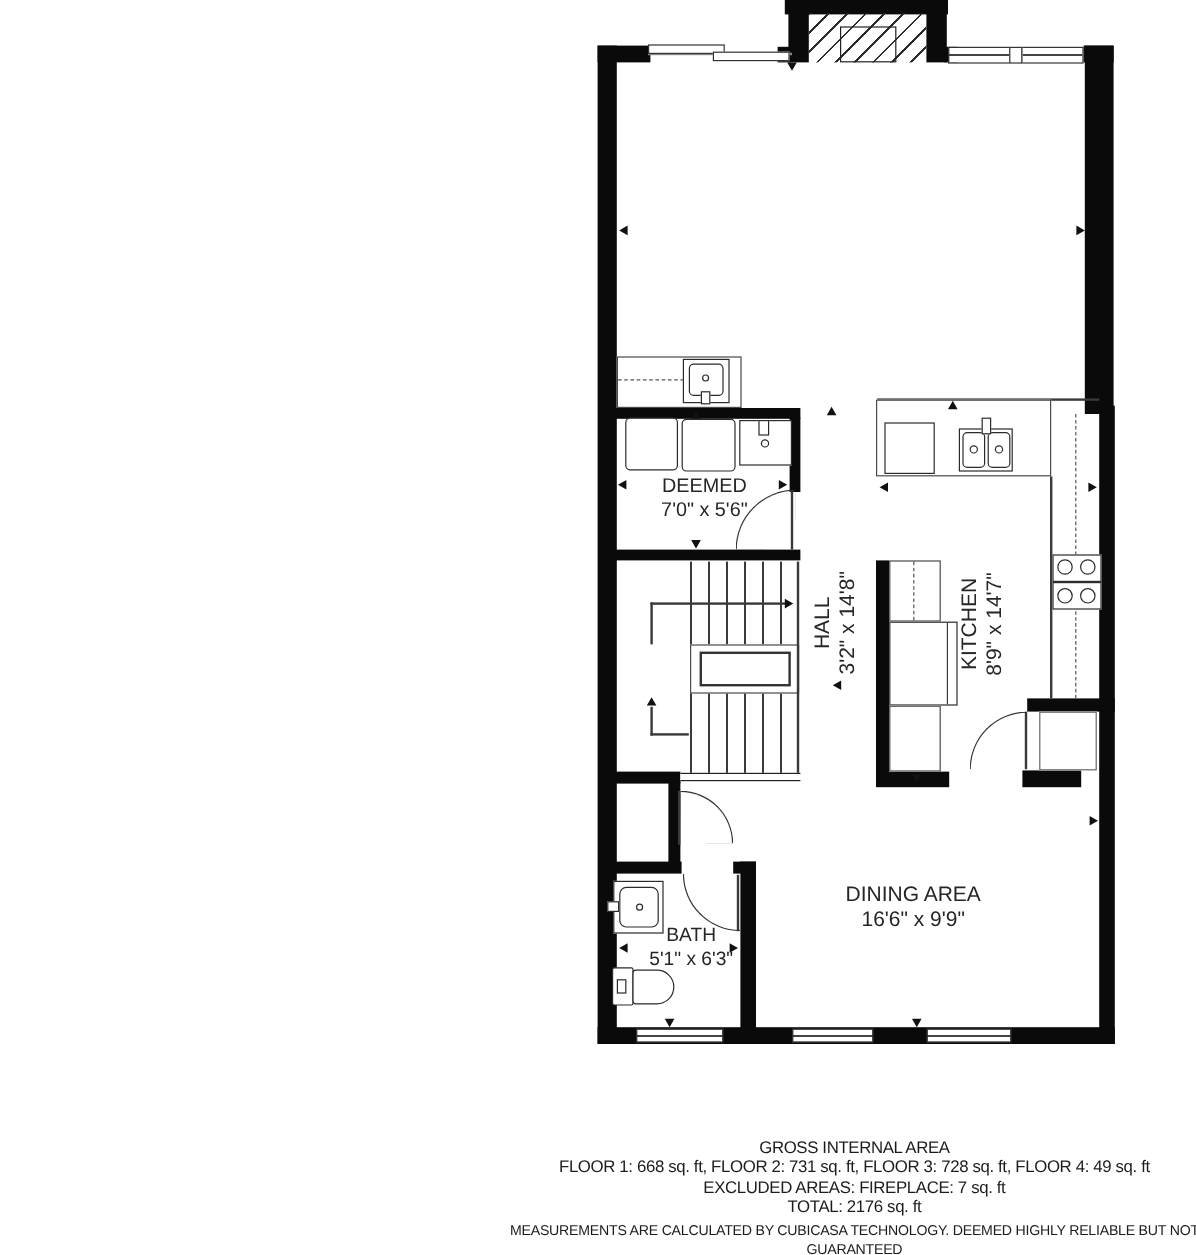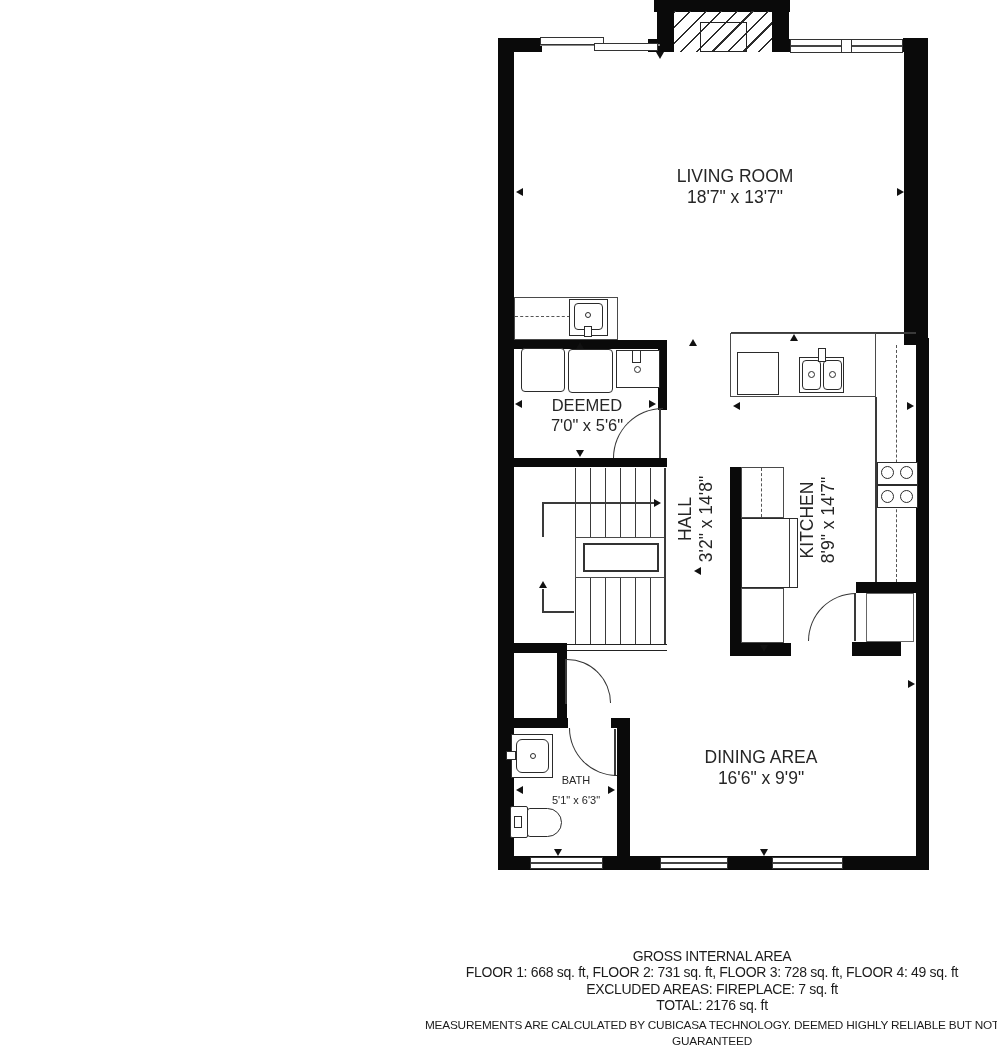--- a/index.html
+++ b/index.html
@@ -167,41 +167,37 @@
   <div class="tri u" style="left:790px;top:334px;"></div>
   <div class="tri d" style="left:760px;top:645px;"></div>
   <div class="tri l" style="left:694px;top:567px;"></div>
   <div class="tri u" style="left:689px;top:339px;"></div>
   <div class="tri l" style="left:516px;top:786px;"></div>
   <div class="tri r" style="left:608px;top:786px;"></div>
   <div class="tri d" style="left:554px;top:849px;"></div>
   <div class="tri r" style="left:908px;top:680px;"></div>
   <div class="tri d" style="left:760px;top:849px;"></div>
 
-  <div class="lbl" style="left:735px;top:187px;">
-    <div>LIVING ROOM</div>
-    <div>18'7" x 13'7"</div>
-  </div>
   <div class="lbl" style="left:587px;top:415px;font-size:16.5px;line-height:20px;">
     <div>DEEMED</div>
     <div>7'0" x 5'6"</div>
   </div>
   <div class="lbl rot" style="left:696px;top:519px;">
     <div>HALL</div>
     <div>3'2" x 14'8"</div>
   </div>
   <div class="lbl rot" style="left:818px;top:520px;">
     <div>KITCHEN</div>
     <div>8'9" x 14'7"</div>
   </div>
-  <div class="lbl" style="left:576px;top:790px;font-size:11px;line-height:20px;">
+  <div class="lbl" style="left:576px;top:790px;font-size:16px;line-height:20px;">
     <div>BATH</div>
     <div>5'1" x 6'3"</div>
   </div>
-  <div class="lbl" style="left:761px;top:756px;margin-top:12px;">
+  <div class="lbl" style="left:761px;top:756px;">
     <div>DINING AREA</div>
     <div>16'6" x 9'9"</div>
   </div>
 
   <div id="footer">
     <div>GROSS INTERNAL AREA</div>
     <div>FLOOR 1: 668 sq. ft, FLOOR 2: 731 sq. ft, FLOOR 3: 728 sq. ft, FLOOR 4: 49 sq. ft</div>
     <div>EXCLUDED AREAS: FIREPLACE: 7 sq. ft</div>
     <div>TOTAL: 2176 sq. ft</div>
     <div class="small">MEASUREMENTS ARE CALCULATED BY CUBICASA TECHNOLOGY. DEEMED HIGHLY RELIABLE BUT NOT GUARANTEED</div>

